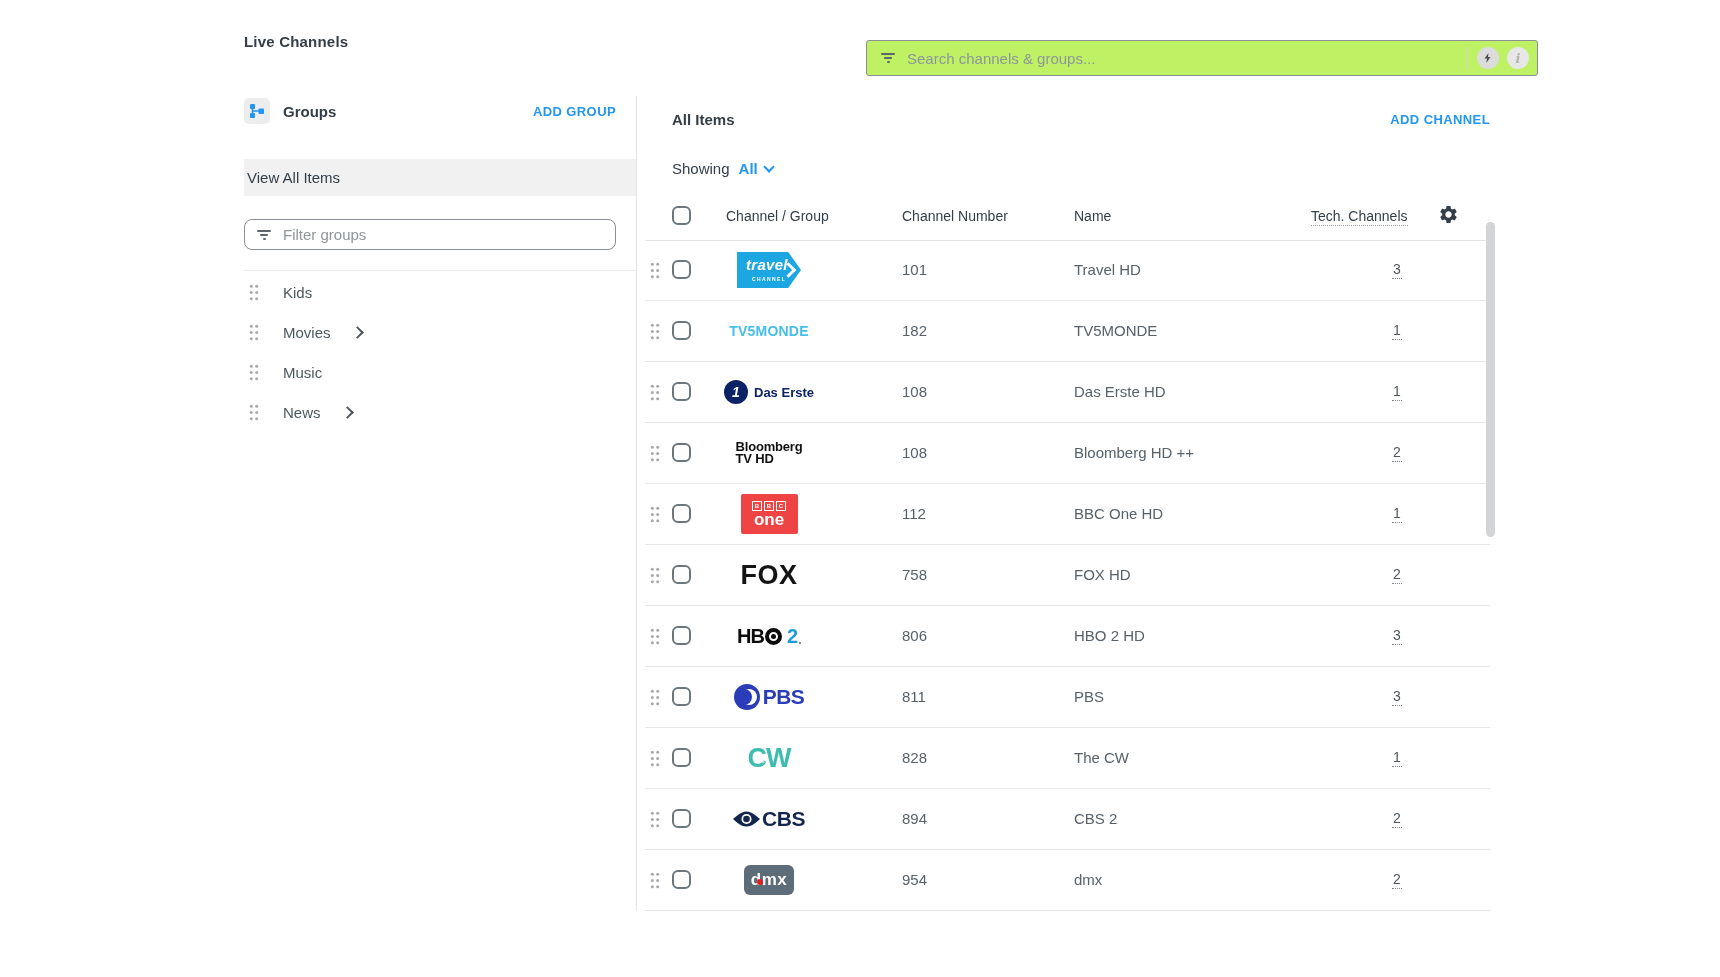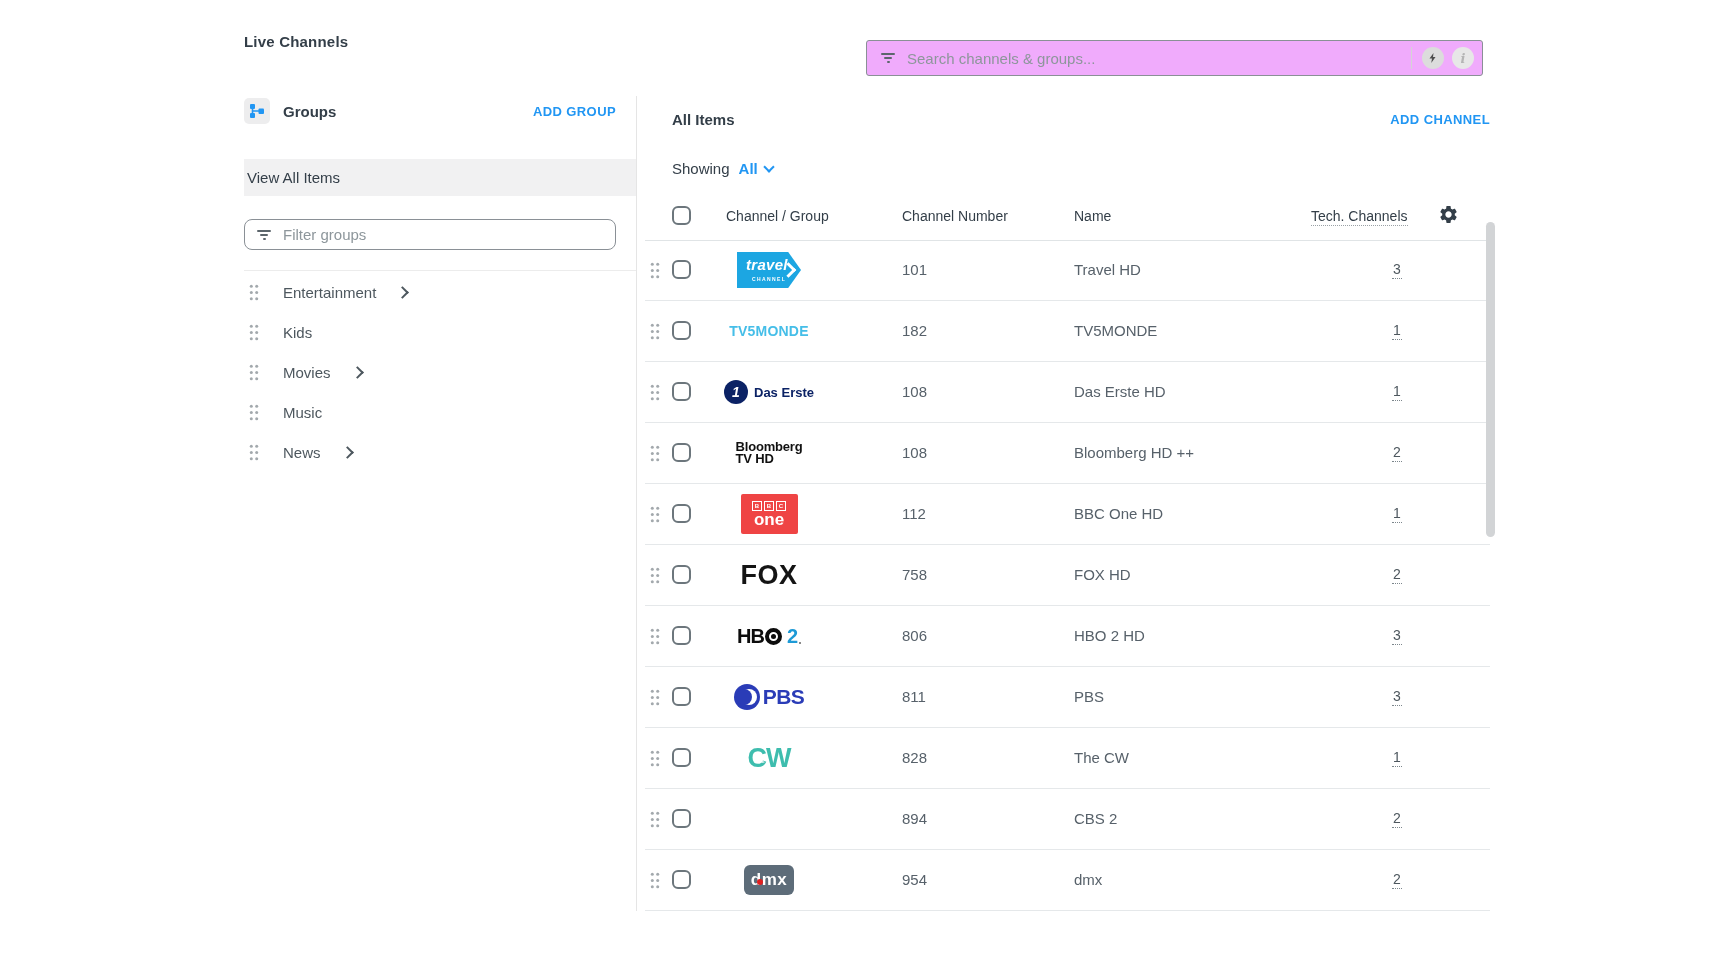--- a/index.html
+++ b/index.html
@@ -7,22 +7,22 @@
     width:1720px;height:977px;position:relative;overflow:hidden;
     background:#ffffff;color:#4d575e;
     font-family:"Liberation Sans",sans-serif;
   }
   .abs{position:absolute}
 
   
   #page-title{left:244px;top:33px;font-size:15px;font-weight:700;color:#333e48;letter-spacing:.2px}
 
   #search-bar{
-    left:866px;top:40px;width:617px;height:36px;box-sizing:border-box;
-    background:#f0abfc;border:1px solid #8a9096;border-radius:3px;
+    left:866px;top:40px;width:672px;height:36px;box-sizing:border-box;
+    background:#bef264;border:1px solid #8a9096;border-radius:3px;
     display:flex;align-items:center;
   }
   .f-lines{display:inline-flex;flex-direction:column;align-items:center;gap:2px}
   .f-lines i{display:block;height:2px;background:#5c666c;border-radius:1px}
   .f-lines i:nth-child(1){width:14px}
   .f-lines i:nth-child(2){width:8px}
   .f-lines i:nth-child(3){width:3px}
   #search-bar .f-lines{margin-left:14px}
   #search-input{flex:1;background:transparent;border:none;outline:none;font-size:15px;color:#46535a;padding-left:12px;font-family:inherit}
   input::placeholder{color:#8d969b;opacity:1}
@@ -187,34 +187,20 @@
         <span class="drag">
           <svg width="10" height="17" viewBox="0 0 10 17">
             <circle cx="2.3" cy="2.3" r="1.5" fill="#a3a9ad"></circle>
             <circle cx="7.7" cy="2.3" r="1.5" fill="#a3a9ad"></circle>
             <circle cx="2.3" cy="8.5" r="1.5" fill="#a3a9ad"></circle>
             <circle cx="7.7" cy="8.5" r="1.5" fill="#a3a9ad"></circle>
             <circle cx="2.3" cy="14.7" r="1.5" fill="#a3a9ad"></circle>
             <circle cx="7.7" cy="14.7" r="1.5" fill="#a3a9ad"></circle>
           </svg>
         </span>
-        <span class="glabel">Entertainment</span>
-        <span class="chev-r"></span>
-      </div>
-      <div class="group-item">
-        <span class="drag">
-          <svg width="10" height="17" viewBox="0 0 10 17">
-            <circle cx="2.3" cy="2.3" r="1.5" fill="#a3a9ad"></circle>
-            <circle cx="7.7" cy="2.3" r="1.5" fill="#a3a9ad"></circle>
-            <circle cx="2.3" cy="8.5" r="1.5" fill="#a3a9ad"></circle>
-            <circle cx="7.7" cy="8.5" r="1.5" fill="#a3a9ad"></circle>
-            <circle cx="2.3" cy="14.7" r="1.5" fill="#a3a9ad"></circle>
-            <circle cx="7.7" cy="14.7" r="1.5" fill="#a3a9ad"></circle>
-          </svg>
-        </span>
         <span class="glabel">Kids</span>
       </div>
       <div class="group-item">
         <span class="drag">
           <svg width="10" height="17" viewBox="0 0 10 17">
             <circle cx="2.3" cy="2.3" r="1.5" fill="#a3a9ad"></circle>
             <circle cx="7.7" cy="2.3" r="1.5" fill="#a3a9ad"></circle>
             <circle cx="2.3" cy="8.5" r="1.5" fill="#a3a9ad"></circle>
             <circle cx="7.7" cy="8.5" r="1.5" fill="#a3a9ad"></circle>
             <circle cx="2.3" cy="14.7" r="1.5" fill="#a3a9ad"></circle>
@@ -486,20 +472,30 @@
           <svg width="10" height="17" viewBox="0 0 10 17">
             <circle cx="2.3" cy="2.3" r="1.5" fill="#a3a9ad"></circle>
             <circle cx="7.7" cy="2.3" r="1.5" fill="#a3a9ad"></circle>
             <circle cx="2.3" cy="8.5" r="1.5" fill="#a3a9ad"></circle>
             <circle cx="7.7" cy="8.5" r="1.5" fill="#a3a9ad"></circle>
             <circle cx="2.3" cy="14.7" r="1.5" fill="#a3a9ad"></circle>
             <circle cx="7.7" cy="14.7" r="1.5" fill="#a3a9ad"></circle>
           </svg>
         </span>
         <span class="cb"></span>
+        <span class="logo-box">
+          <span class="lg-cbs">
+            <svg width="27" height="16" viewBox="0 0 32 18">
+              <path d="M16 0C23 0 29.5 7 32 9C29.5 11 23 18 16 18C9 18 2.5 11 0 9C2.5 7 9 0 16 0Z" fill="#13264d"></path>
+              <circle cx="16" cy="9" r="6" fill="#fff"></circle>
+              <circle cx="16" cy="9" r="3.9" fill="#13264d"></circle>
+            </svg>
+            <span class="ctxt" style="color:#13264d">CBS</span>
+          </span>
+        </span>
         <span class="cell num">894</span>
         <span class="cell nm">CBS 2</span>
         <span class="tech"><b>2</b></span>
       </div>
       <div class="trow">
         <span class="drag">
           <svg width="10" height="17" viewBox="0 0 10 17">
             <circle cx="2.3" cy="2.3" r="1.5" fill="#a3a9ad"></circle>
             <circle cx="7.7" cy="2.3" r="1.5" fill="#a3a9ad"></circle>
             <circle cx="2.3" cy="8.5" r="1.5" fill="#a3a9ad"></circle>

